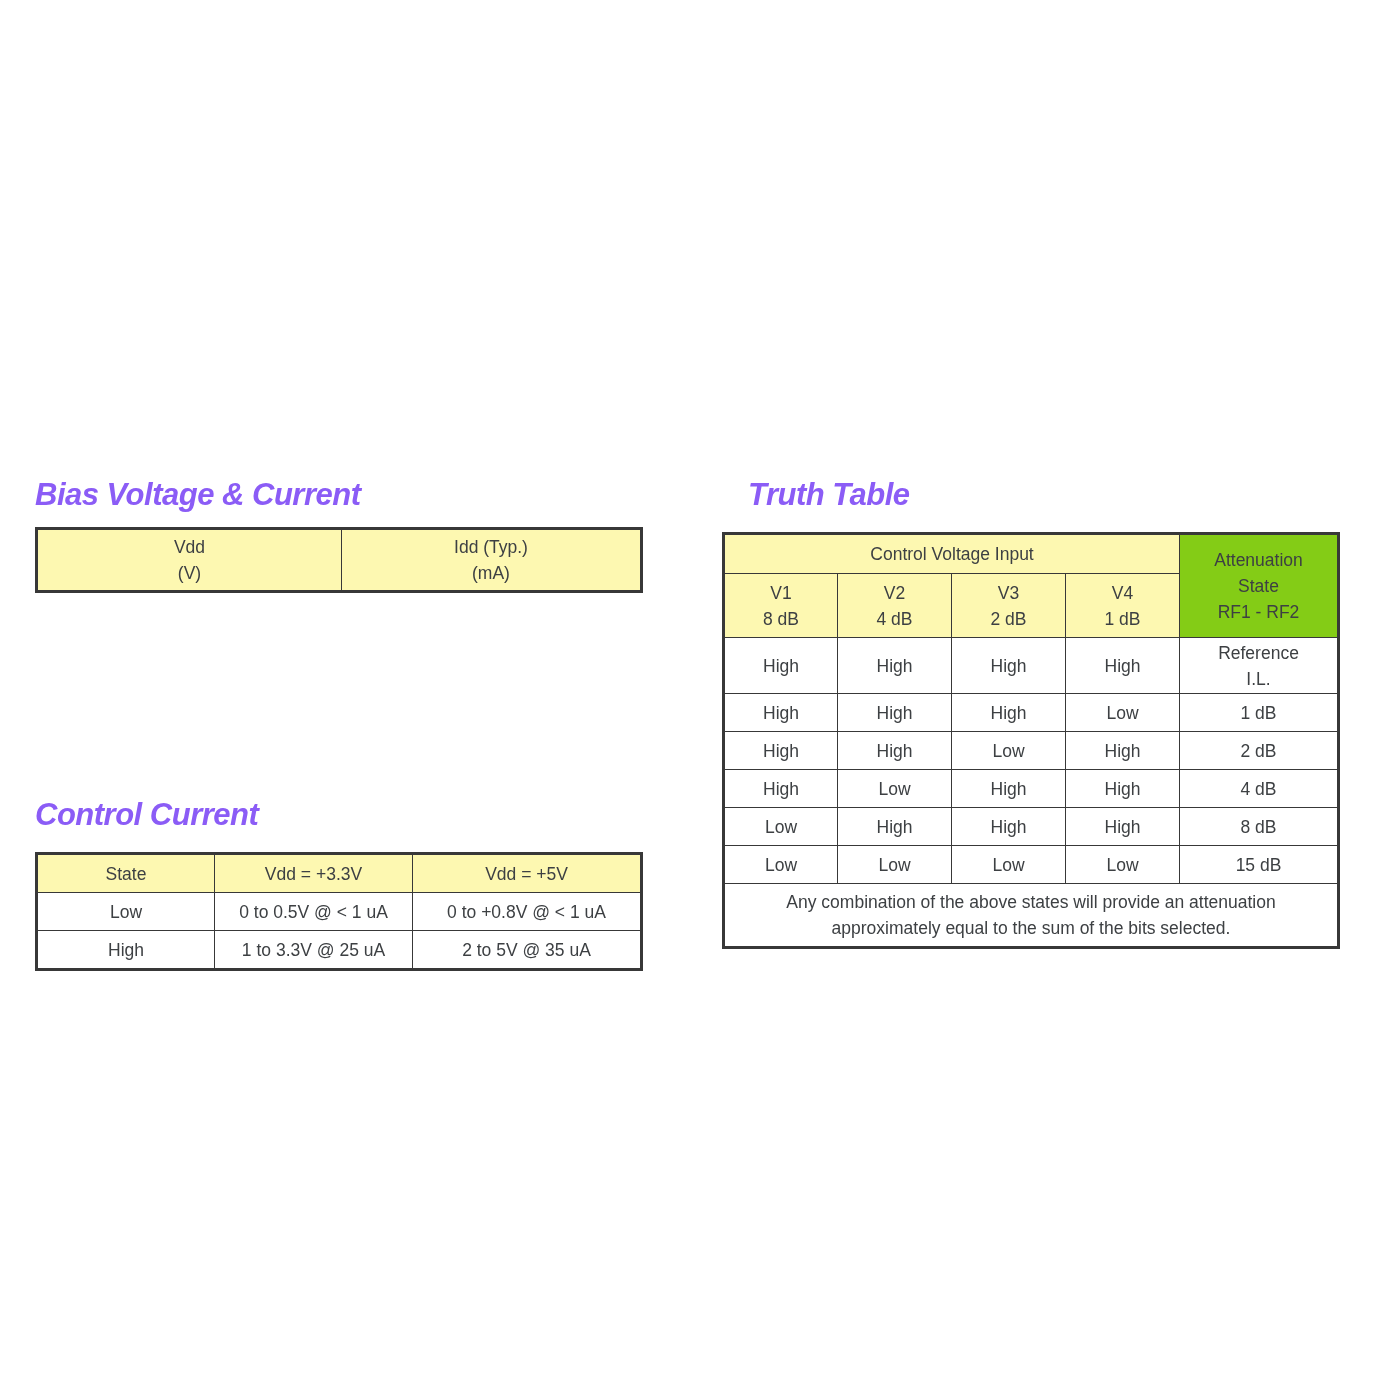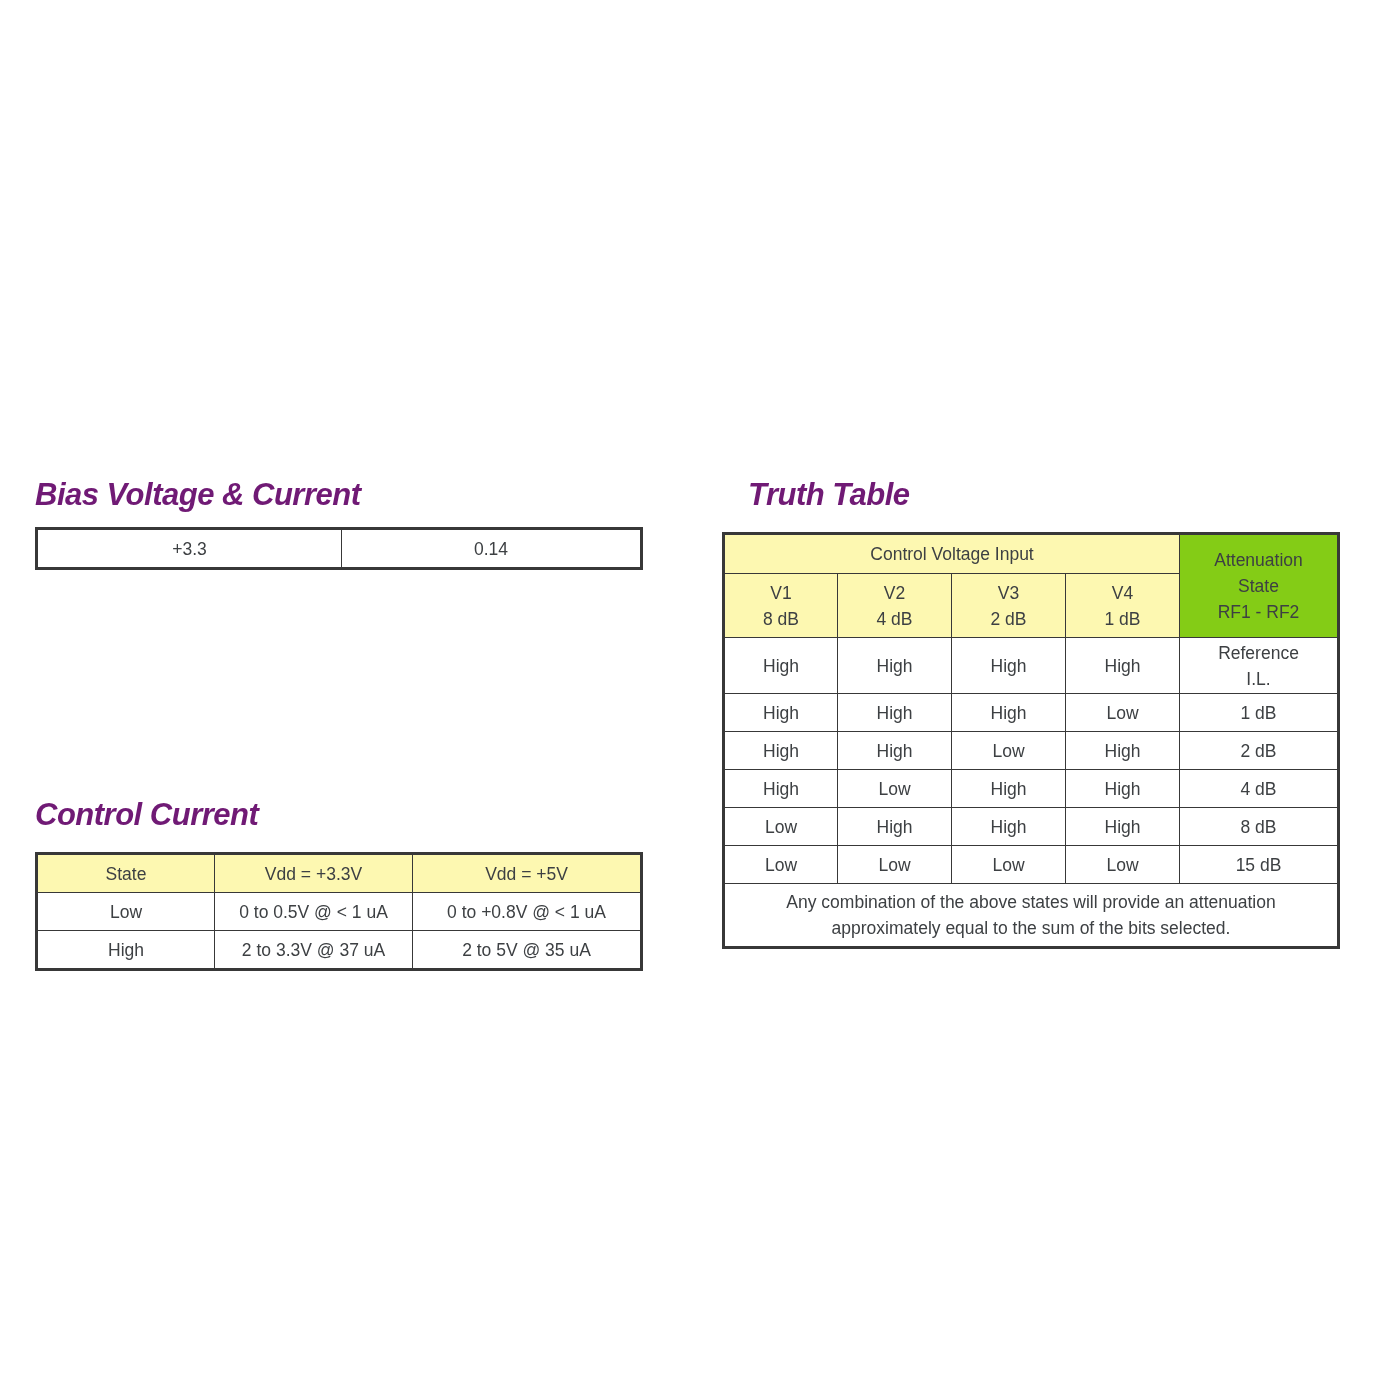--- a/index.html
+++ b/index.html
@@ -12,21 +12,21 @@
     width: 1400px;
     height: 1400px;
     font-family: "Liberation Sans", sans-serif;
     overflow: hidden;
   }
   .sec-title {
     position: absolute;
     font-size: 31px;
     font-weight: bold;
     font-style: italic;
-    color: #701a75;
+    color: #8b5cf6;
     letter-spacing: -0.5px;
     white-space: nowrap;
   }
   table.tbl {
     position: absolute;
     border-collapse: collapse;
     table-layout: fixed;
     background: #ffffff;
     border: 3px solid #383838;
   }
@@ -62,23 +62,29 @@
 <div class="sec-title" style="left:35px; top:477px;">Bias Voltage &amp; Current</div>
 <div class="sec-title" style="left:748px; top:477px;">Truth Table</div>
 <div class="sec-title" style="left:35px; top:797px;">Control Current</div>
 
 <table class="tbl" style="left:35px; top:527px; width:605px;">
   <colgroup>
       <col style="width:305px">
       <col style="width:300px">
     </colgroup>
   <tbody>
-  <tr class="h37">
-    <td>+3.3</td>
-    <td>0.14</td>
+      <tr class="hdr h63">
+    <td>
+      <span class="line">Vdd</span>
+      <span class="line">(V)</span>
+    </td>
+    <td>
+      <span class="line">Idd (Typ.)</span>
+      <span class="line">(mA)</span>
+    </td>
   </tr>
 </tbody>
   </table>
 
 <table class="tbl" style="left:35px; top:852px; width:605px;">
   <colgroup>
       <col style="width:178px">
       <col style="width:198px">
       <col style="width:229px">
     </colgroup>
@@ -88,21 +94,21 @@
     <td class="la">Vdd = +3.3V</td>
     <td class="la">Vdd = +5V</td>
   </tr>
   <tr class="h37">
     <td>Low</td>
     <td class="la">0 to 0.5V @ &lt; 1 uA</td>
     <td class="la">0 to +0.8V @ &lt; 1 uA</td>
   </tr>
   <tr class="h37">
     <td>High</td>
-    <td class="la">2 to 3.3V @ 37 uA</td>
+    <td class="la">1 to 3.3V @ 25 uA</td>
     <td class="la">2 to 5V @ 35 uA</td>
   </tr>
 </tbody>
   </table>
 
 <table class="tbl" style="left:722px; top:532px; width:615px;">
   <colgroup>
     <col style="width:114px">
       <col style="width:114px">
       <col style="width:114px">

